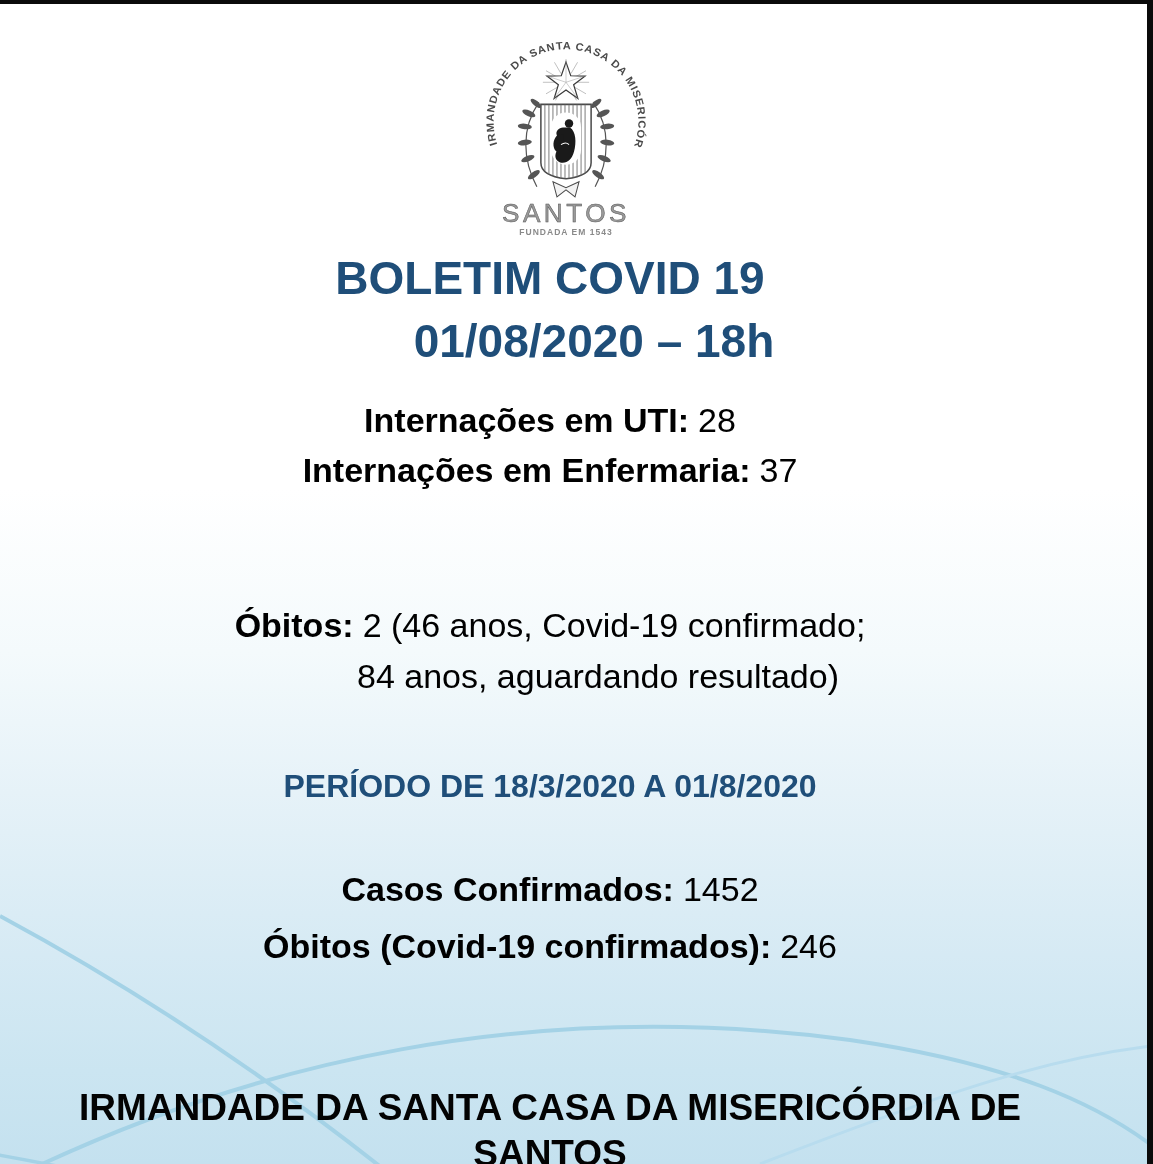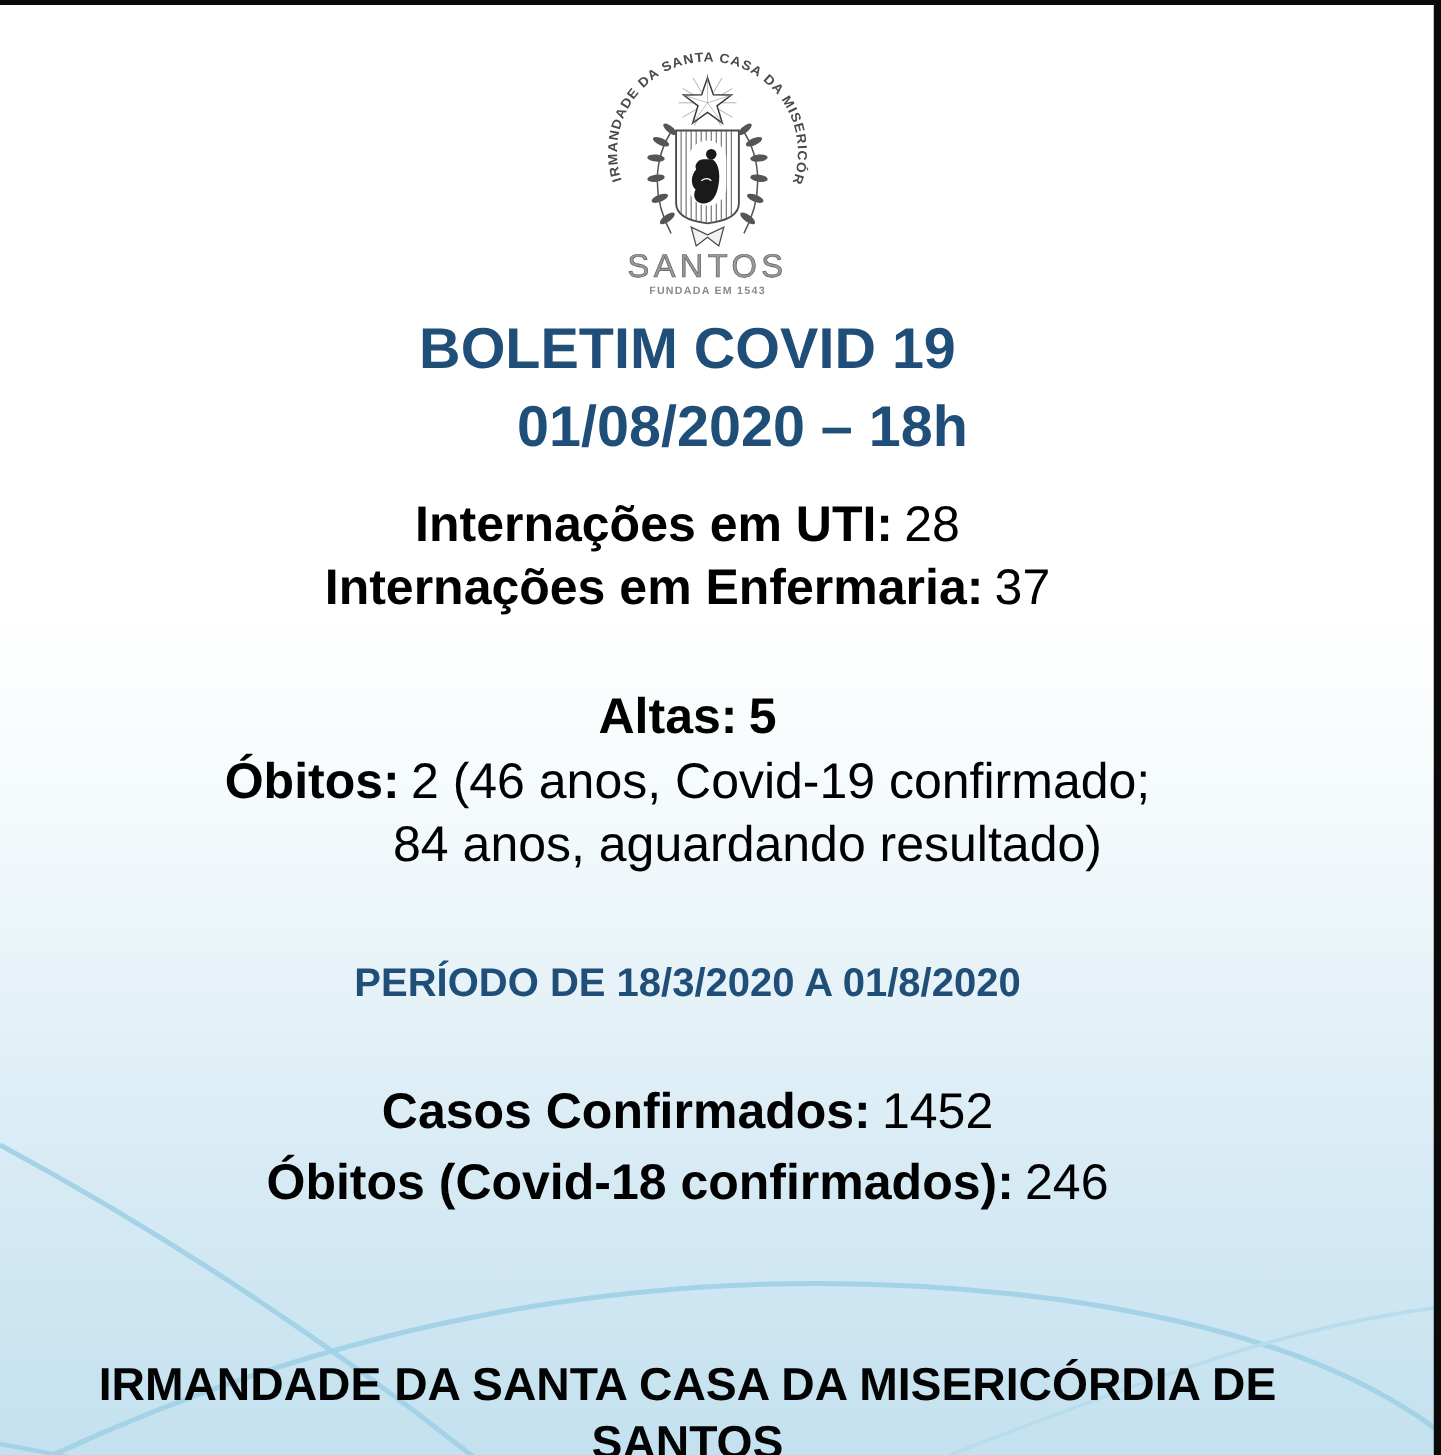--- a/index.html
+++ b/index.html
@@ -13,21 +13,21 @@
     position:absolute; left:0; top:0; width:1147px; height:1164px;
     background:linear-gradient(180deg,#ffffff 0%,#ffffff 42%,#f4fafc 56%,#e6f2f8 68%,#d6eaf4 82%,#cbe5f1 92%,#c4e1ef 100%);
     overflow:hidden;
   }
   .top-border{position:absolute;left:0;top:0;width:1153px;height:4px;background:#0a0a0a;z-index:9;}
   .right-border{position:absolute;right:0;top:0;width:6px;height:1164px;background:#0a0a0a;z-index:9;}
   .bg-curves{position:absolute;left:0;top:0;z-index:1;}
   .logo{position:absolute; left:477px; top:24px; width:178px; height:216px; z-index:2;}
   .line{position:absolute; left:0; width:1100px; text-align:center; color:#000; z-index:3;}
   .title-line{font-weight:bold; color:var(--blue); font-size:46px; line-height:63px;}
-  .body-line{font-size:40px; line-height:44px;}
+  .body-line{font-size:34px; line-height:44px;}
   .body-line .lbl{font-weight:bold;}
   .body-line .val{margin-left:9px;}
   .body-line.all-bold .val{font-weight:bold;}
   .heading-line{font-weight:bold; color:var(--blue); font-size:32px; line-height:52px;}
   .footer-line{font-weight:bold; font-size:37px; line-height:46px; color:#030303;}
   svg text{font-family:"Liberation Sans", sans-serif;}
 </style>
 </head>
 <body>
 
@@ -132,34 +132,31 @@
     <div class="line title-line" style="top:247px;">BOLETIM COVID 19</div>
     <div class="line title-line" style="top:310px;padding-left:44px;">01/08/2020 – 18h</div>
 
     <div class="line body-line" style="top:398px;">
       <span class="lbl">Internações em UTI:</span><span class="val">28</span>
     </div>
     <div class="line body-line" style="top:448px;">
       <span class="lbl">Internações em Enfermaria:</span><span class="val">37</span>
     </div>
 
-    <div class="line body-line all-bold" style="top:551px;">
-      <span class="lbl">Altas:</span><span class="val">5</span>
-    </div>
     <div class="line body-line" style="top:603px;">
       <span class="lbl">Óbitos:</span><span class="val">2 (46 anos, Covid-19 confirmado;</span>
     </div>
     <div class="line body-line" style="top:654px;padding-left:48px;">84 anos, aguardando resultado)</div>
 
     <div class="line heading-line" style="top:760px;">PERÍODO DE 18/3/2020 A 01/8/2020</div>
     <div class="line body-line" style="top:867px;">
       <span class="lbl">Casos Confirmados:</span><span class="val">1452</span>
     </div>
     <div class="line body-line" style="top:924px;">
-      <span class="lbl">Óbitos (Covid-18 confirmados):</span><span class="val">246</span>
+      <span class="lbl">Óbitos (Covid-19 confirmados):</span><span class="val">246</span>
     </div>
 
     <div class="line footer-line" style="top:1085px;">IRMANDADE DA SANTA CASA DA MISERICÓRDIA DE SANTOS</div>
   </div>
 
   <div class="top-border"></div>
   <div class="right-border"></div>
 </div>
 
 </body></html>

